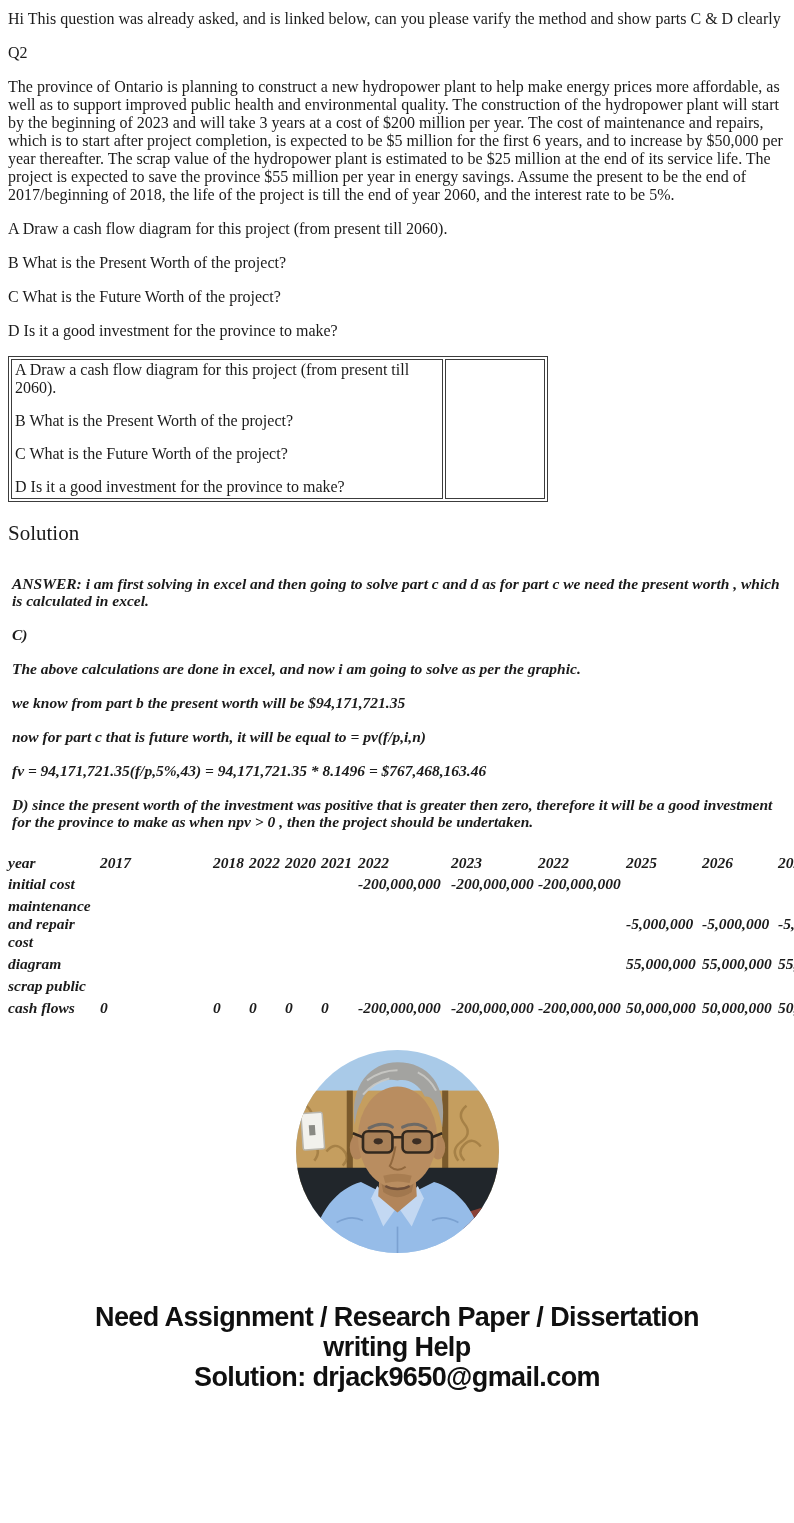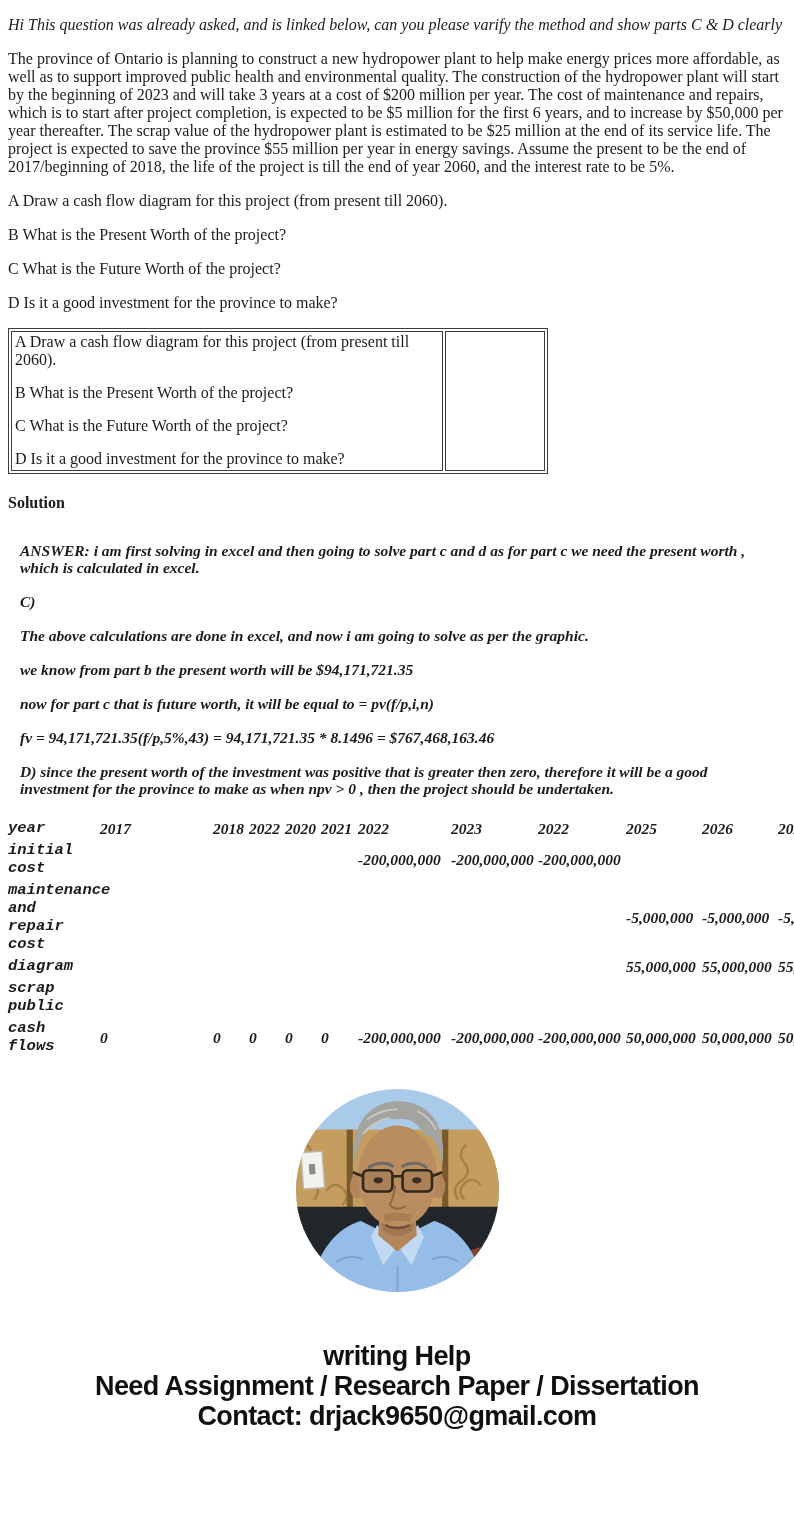--- a/index.html
+++ b/index.html
@@ -3,70 +3,71 @@
 <meta charset="utf-8">
 <style>
   html, body { margin: 0; padding: 0; background: #ffffff; }
   body {
     width: 794px; min-height: 1523px; overflow: hidden;
     font-family: "Liberation Serif", "DejaVu Serif", serif;
     color: #1b1b1b;
   }
   .page { padding: 10px 8px 0 8px; }
   .page p { font-size: 16px; line-height: 1.125; margin: 16px 0; }
-  .page > p:first-child { margin-top: 6px; font-style: italic; }
+  .page > p:first-child { margin-top: 0; }
 
   
   table.qtable {
     border-collapse: separate; border-spacing: 2px;
     border: 1px solid #3c3c3c; margin: 16px 0;
   }
   table.qtable td { border: 1px solid #3c3c3c; vertical-align: top; padding: 1px 3px; }
   td.qleft  { width: 424px; }
   td.qright { width: 92px; }
   table.qtable p { font-size: 16px; line-height: 1.125; margin: 15px 0; }
   table.qtable p:first-child { margin-top: 0; }
   table.qtable p:last-child  { margin-bottom: 1px; }
 
   h2.sol-heading {
-    font-size: 16px; font-weight: bold; font-style: normal;
+    font-size: 21px; font-weight: normal; font-style: normal;
     margin: 20px 0 30px 0; line-height: 1.1;
   }
   p.sol {
     font-weight: bold; font-style: italic;
-    font-size: 15.5px; line-height: 1.1; margin: 17px 12px;
+    font-size: 15.5px; line-height: 1.1; margin: 17px 4px;
   }
 
   
   table.cashflow {
     table-layout: fixed; width: 850px; border-collapse: collapse;
     margin-top: 21px;
     font-weight: bold; font-style: italic; font-size: 15.5px;
   }
   table.cashflow td {
     padding: 2px 0; line-height: 1.16; vertical-align: middle;
     white-space: nowrap; overflow: visible;
   }
-  table.cashflow td.lbl { white-space: normal; font-family: Liberation Mono, monospace; }
+  table.cashflow td.lbl { white-space: normal; }
 
   .avatar-wrap { margin-top: 31px; display: flex; justify-content: center; }
 
   .footer {
     margin-top: 49px; padding-bottom: 28px; text-align: center;
     font-family: "Liberation Sans", "DejaVu Sans", sans-serif;
     font-weight: bold; font-size: 27px; line-height: 30px;
     letter-spacing: -0.6px; color: #101010;
   }
 </style>
 </head>
 <body>
 
 <div class="page">
 
   <p>Hi This question was already asked, and is linked below, can you please varify the method and show parts C &amp; D clearly</p>
+  <p>Q2</p>
   <p>The province of Ontario is planning to construct a new hydropower plant to help make energy prices more affordable, as well as to support improved public health and environmental quality. The construction of the hydropower plant will start by the beginning of 2023 and will take 3 years at a cost of $200 million per year. The cost of maintenance and repairs, which is to start after project completion, is expected to be $5 million for the first 6 years, and to increase by $50,000 per year thereafter. The scrap value of the hydropower plant is estimated to be $25 million at the end of its service life. The project is expected to save the province $55 million per year in energy savings. Assume the present to be the end of 2017/beginning of 2018, the life of the project is till the end of year 2060, and the interest rate to be 5%.</p>
 
   <p>A Draw a cash flow diagram for this project (from present till 2060).</p>
   <p>B What is the Present Worth of the project?</p>
   <p>C What is the Future Worth of the project?</p>
   <p>D Is it a good investment for the province to make?</p>
 
   <table class="qtable">
     <tbody>
         <tr>
@@ -251,18 +252,18 @@
         <ellipse cx="81" cy="90" rx="4.5" ry="3" fill="#3c2e24"></ellipse>
         <ellipse cx="119" cy="90" rx="4.5" ry="3" fill="#3c2e24"></ellipse>
         <path fill="none" stroke="#91683e" stroke-width="2" d="M98 95 C96 106 94 112 92 115 M108 115 Q100 121 93 115"></path>
         <path fill="#9a7146" opacity="0.55" d="M86 124 Q100 120 114 124 L112 131 Q100 128 88 131 Z"></path>
         <path fill="none" stroke="#70503a" stroke-width="2.4" d="M88 134 C95 138 105 138 112 134"></path>
       </g>
     </svg>
   </div>
 
   <div class="footer">
+    <div>Need Assignment / Research Paper / Dissertation</div>
     <div>writing Help</div>
-    <div>Need Assignment / Research Paper / Dissertation</div>
-    <div>Contact: drjack9650@gmail.com</div>
+    <div>Solution: drjack9650@gmail.com</div>
   </div>
 
 </div>
 
 </body></html>

